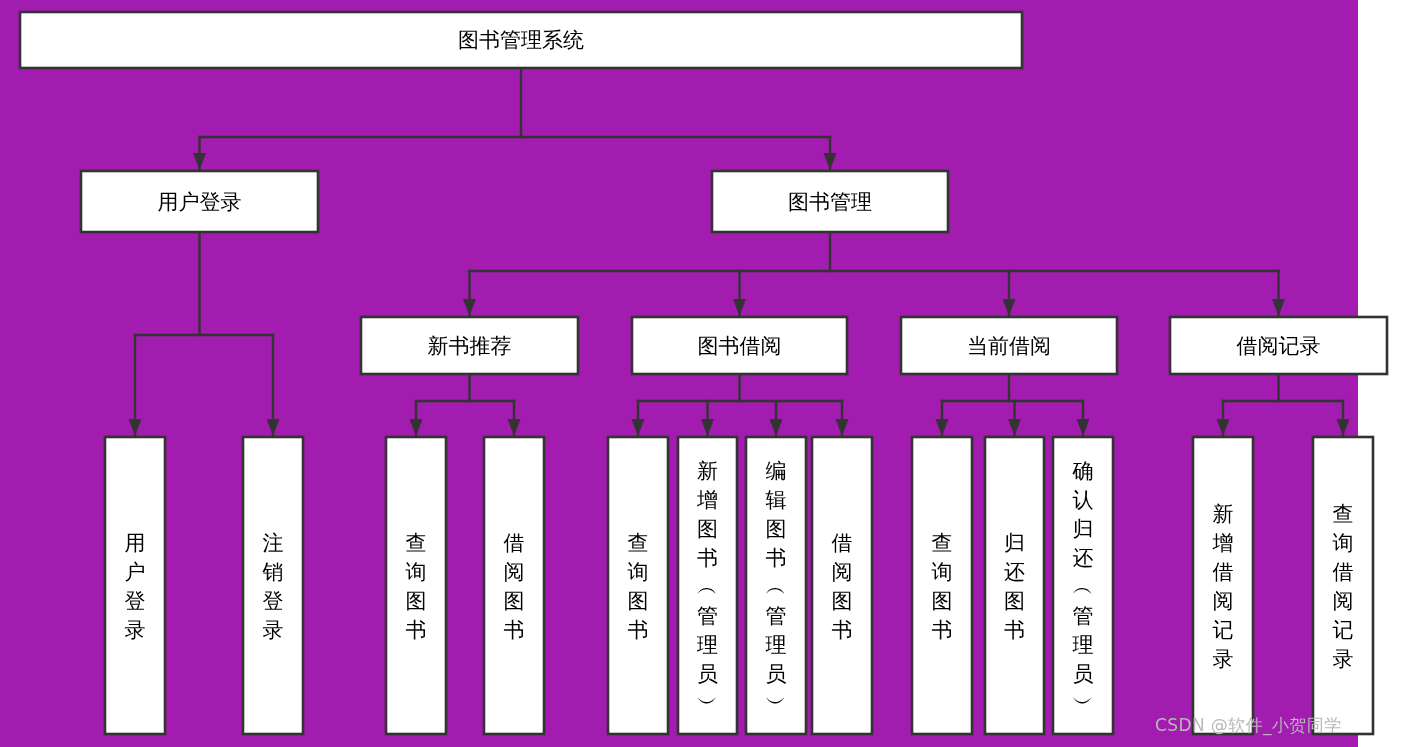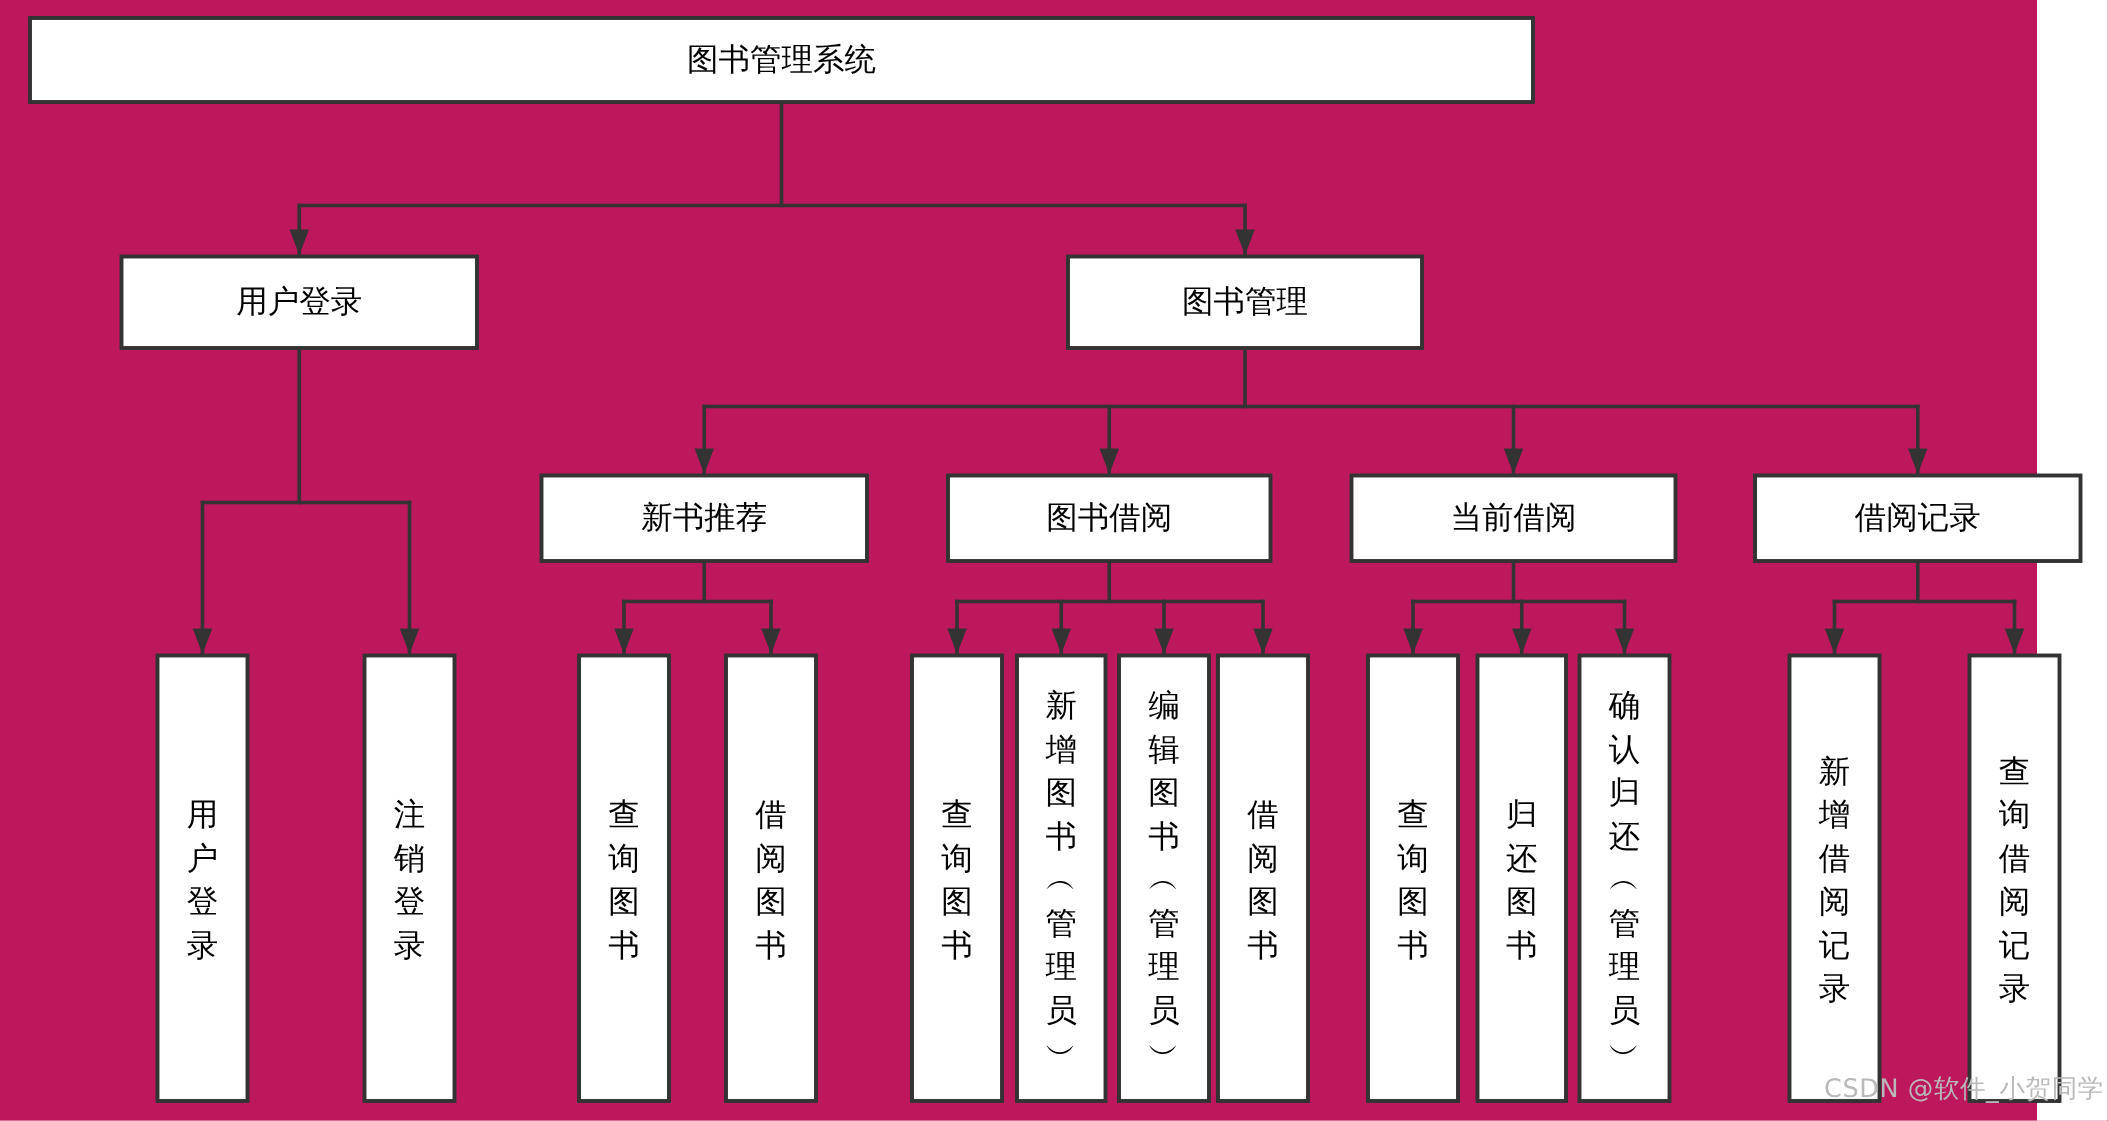--- a/index.html
+++ b/index.html
@@ -10,21 +10,21 @@
   body {
     width: 1405px;
     height: 747px;
     font-family: "DejaVu Sans", "Liberation Sans", sans-serif;
     overflow: hidden;
   }
   #diagram-root {
     position: relative;
     width: 1358px;
     height: 747px;
-    background: #be185d;
+    background: #a21caf;
   }
   svg.flow {
     position: absolute;
     left: 0;
     top: 0;
     width: 1405px;
     height: 747px;
   }
   .node-box {
     fill: #ffffff;
@@ -53,21 +53,21 @@
     font-family: "DejaVu Sans", "Liberation Sans", sans-serif;
     font-size: 21px;
     text-anchor: middle;
   }
   .watermark {
     position: absolute;
     font-family: "DejaVu Sans", "Liberation Sans", sans-serif;
     font-size: 17px;
     color: #b9b9b9;
     white-space: nowrap;
-    left: 1216px;
+    left: 1155px;
     top: 714px;
     letter-spacing: 0.4px;
   }
 </style>
 </head>
 <body>
 
 <div id="diagram-root">
 
   <svg class="flow" viewBox="0 0 1405 747" xmlns="http://www.w3.org/2000/svg">

